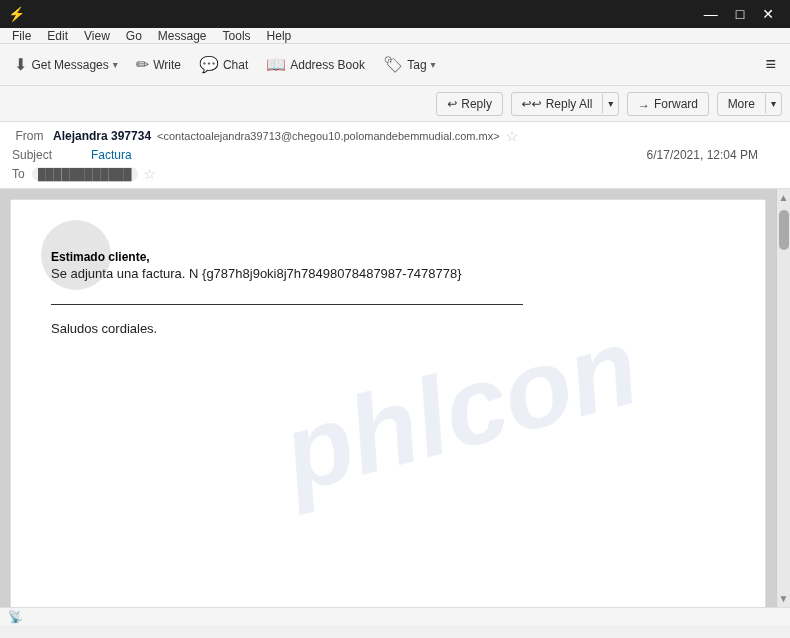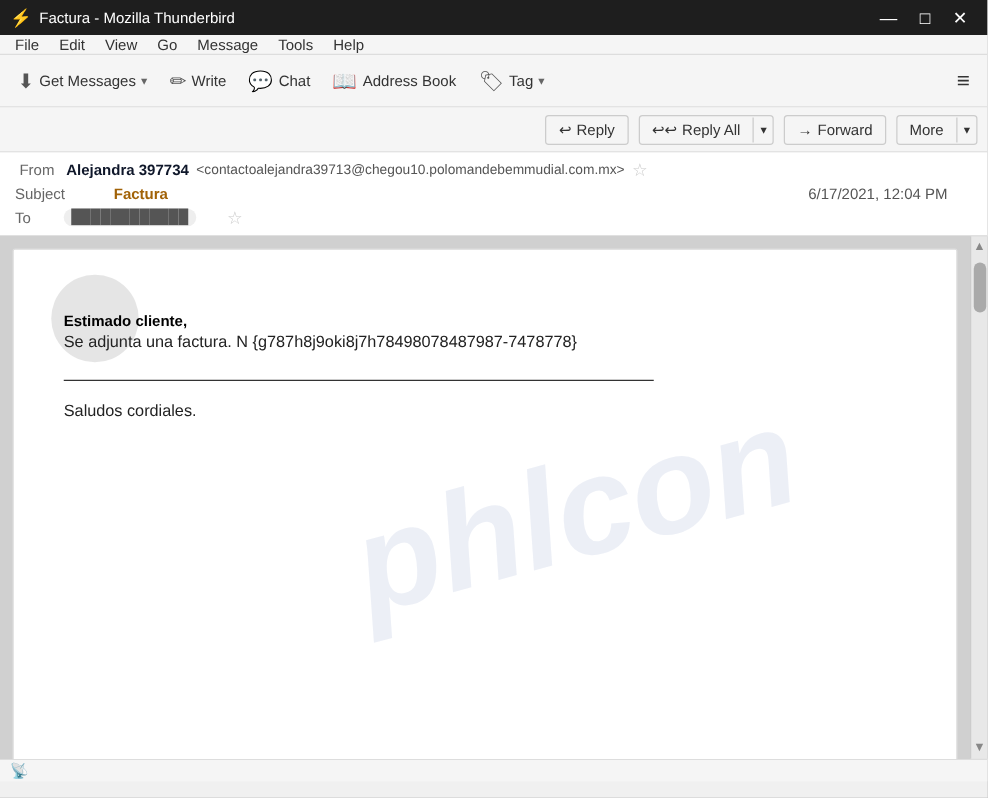--- a/index.html
+++ b/index.html
@@ -131,26 +131,26 @@
     .email-from-name { font-weight: 700; color: #0f172a; }
     .email-from-addr { color: #555; font-size: 11px; }
     .star-icon { color: #ccc; cursor: pointer; font-size: 14px; }
     .email-subject-row {
       display: flex;
       align-items: center;
       justify-content: space-between;
       font-size: 12px;
     }
     .email-subject-label { color: #666; min-width: 55px; }
-    .email-subject-text { font-weight: 700; color: #a16207; padding-left: 24px; }
+    .email-subject-text { font-weight: 400; color: #0369a1; padding-left: 24px; }
     .email-date { color: #555; font-size: 12px; margin-left: auto; padding-right: 20px; }
     .email-to-row {
       display: flex;
       align-items: center;
-      gap: 19px;
+      gap: 0;
       font-size: 12px;
       margin-top: 4px;
     }
     .email-to-label { color: #666; min-width: 20px; }
     .email-to-addr { color: #555; font-size: 11px; background: #eee; padding: 1px 6px; border-radius: 10px; }
 
     
     .content-area {
       display: flex;
       height: calc(638px - 28px - 24px - 42px - 36px - 72px - 18px);
@@ -242,21 +242,20 @@
       color: #555;
     }
     .status-icon { font-size: 12px; margin-right: 4px; }
   </style>
 </head>
 <body>
 
 <div class="title-bar">
   <div class="title-bar-left">
     <span class="title-bar-icon">⚡</span>
-    <span>Factura - Mozilla Thunderbird</span>
   </div>
   <div class="title-bar-controls">
     <button class="title-bar-btn">—</button>
     <button class="title-bar-btn">□</button>
     <button class="title-bar-btn close">✕</button>
   </div>
 </div>
 
 <div class="menu-bar">
   <span class="menu-item">File</span>

